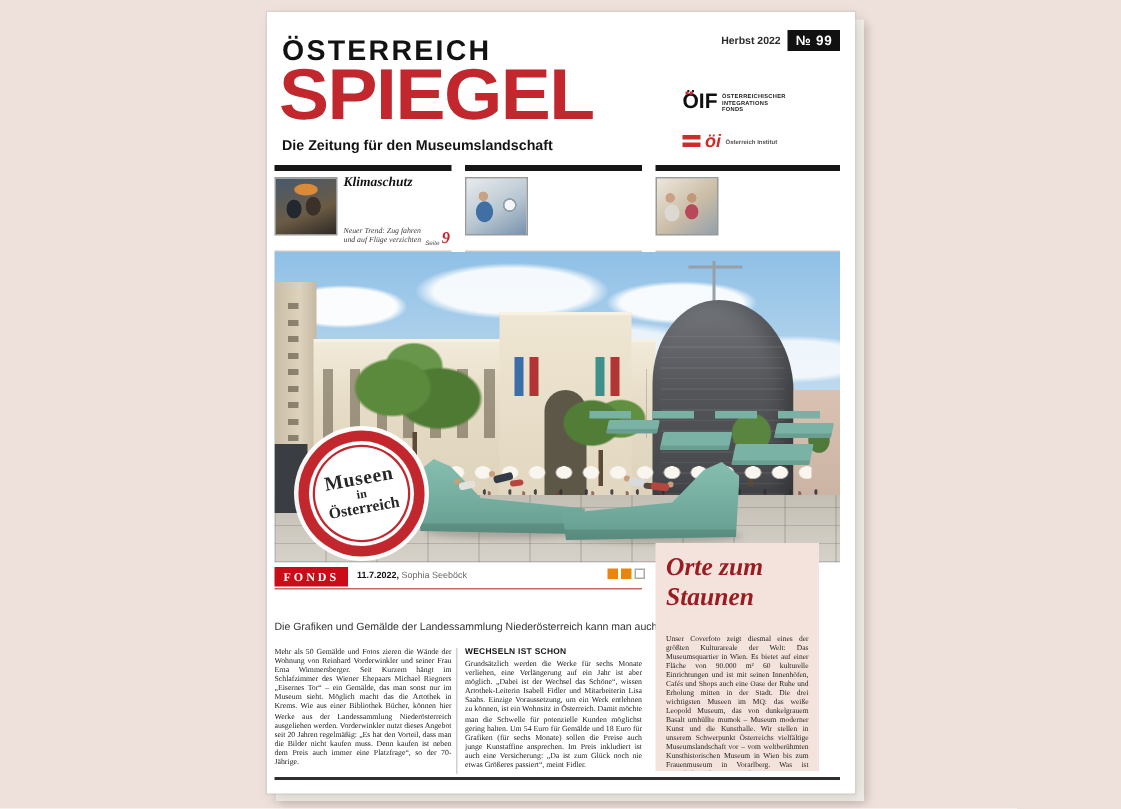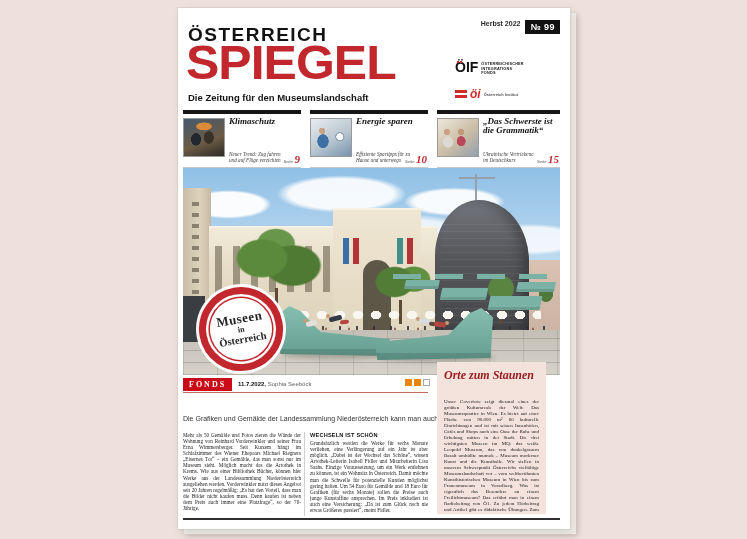--- a/index.html
+++ b/index.html
@@ -9,21 +9,21 @@
           box-shadow:2px 2px 6px rgba(0,0,0,.15);}
   .paper{position:absolute;left:178px;top:8px;width:392px;height:521px;background:#fff;
          box-shadow:0 0 0 1px rgba(0,0,0,.05),3px 4px 10px rgba(0,0,0,.12);}
   .abs{position:absolute}
 
   
   .kicker{left:10px;top:16px;font-size:19px;font-weight:800;letter-spacing:1.5px;color:#121212}
   .mast-title{left:8px;top:30px;font-size:50px;font-weight:800;letter-spacing:-1px;color:#c1272d;
               line-height:1;transform:scaleY(.96)}
   .mast-sub{left:10px;top:84px;font-size:9.5px;font-weight:700;color:#141414}
-  .issue-row{right:10px;top:12px;display:flex;align-items:flex-start;gap:5px}
+  .issue-row{right:10px;top:12px;display:flex;align-items:center;gap:5px}
   .season{font-size:7px;font-weight:700;color:#2a2a2a}
   .issue-badge{background:#111;color:#fff;font-size:9px;font-weight:800;padding:2px 5px;letter-spacing:.5px}
 
   
   .oif{left:277px;top:52px;display:flex;align-items:flex-start;gap:3px}
   .oif-word{font-size:14px;font-weight:700;color:#101010;position:relative;line-height:1}
   .oif-dot{position:absolute;width:2.4px;height:2.4px;background:#d02a2a;top:.6px}
   .oif-cap{font-size:3.8px;font-weight:700;color:#1a1a1a;letter-spacing:.2px;white-space:pre-line;
            line-height:1.25;margin-top:2px}
   .oei{left:277px;top:80px;display:flex;align-items:center;gap:3px}
@@ -185,21 +185,21 @@
   .c1{left:5px}.c2{left:132px}
   .crosshead{font-family:"Liberation Sans",sans-serif;font-weight:700;font-size:5.6px;
      letter-spacing:.2px;color:#111;margin-bottom:1.5px}
   .coldiv{left:126px;top:424px;width:1px;height:84px;background:#cfcfcf}
   .bottom-rule{left:5px;top:510px;width:377px;height:1.5px;background:#2e2e2e}
 
   
   .sidebar{left:259px;top:354px;width:109px;height:152px;background:#f4e3dc;padding:6px 7px;
      box-sizing:border-box;z-index:6;overflow:hidden}
   .sb-head{font-family:"Liberation Serif",serif;font-weight:700;font-style:italic;
-     font-size:12px;color:#9a1c20;margin-bottom:16px}
+     font-size:17px;color:#9a1c20;margin-bottom:16px}
   .sb-body{font-family:"Liberation Serif",serif;font-size:5px;line-height:1.2;color:#222;
      text-align:justify}
 </style>
 </head>
 <body>
 
 <div>
   <div class="paper2"></div>
 
   <div class="paper">
@@ -241,40 +241,24 @@
           <div class="t-sub">Neuer Trend: Zug fahren und auf Flüge verzichten</div>
           <div class="t-page">
             <span class="lbl">Seite</span>
             <span class="no">9</span>
           </div>
         </div>
       </div>
       <div class="teaser">
         <div class="bar"></div>
         <div class="thumb t2"></div>
-        <div class="txt">
-          <div class="t-title">Energie sparen</div>
-          <div class="t-sub">Effiziente Spartipps für zu Hause und unterwegs</div>
-          <div class="t-page">
-            <span class="lbl">Seite</span>
-            <span class="no">10</span>
-          </div>
-        </div>
       </div>
       <div class="teaser">
         <div class="bar"></div>
         <div class="thumb t3"></div>
-        <div class="txt">
-          <div class="t-title">„Das Schwerste ist die Grammatik“</div>
-          <div class="t-sub">Ukrainische Vertriebene im Deutschkurs</div>
-          <div class="t-page">
-            <span class="lbl">Seite</span>
-            <span class="no">15</span>
-          </div>
-        </div>
       </div>
     </div>
 
     <div class="abs photo">
       <div class="sky"></div>
       <div class="clouds"></div>
       <div class="crane-h"></div>
       <div class="crane-v"></div>
       <div class="bldg-left">
           <div class="wins"></div>

